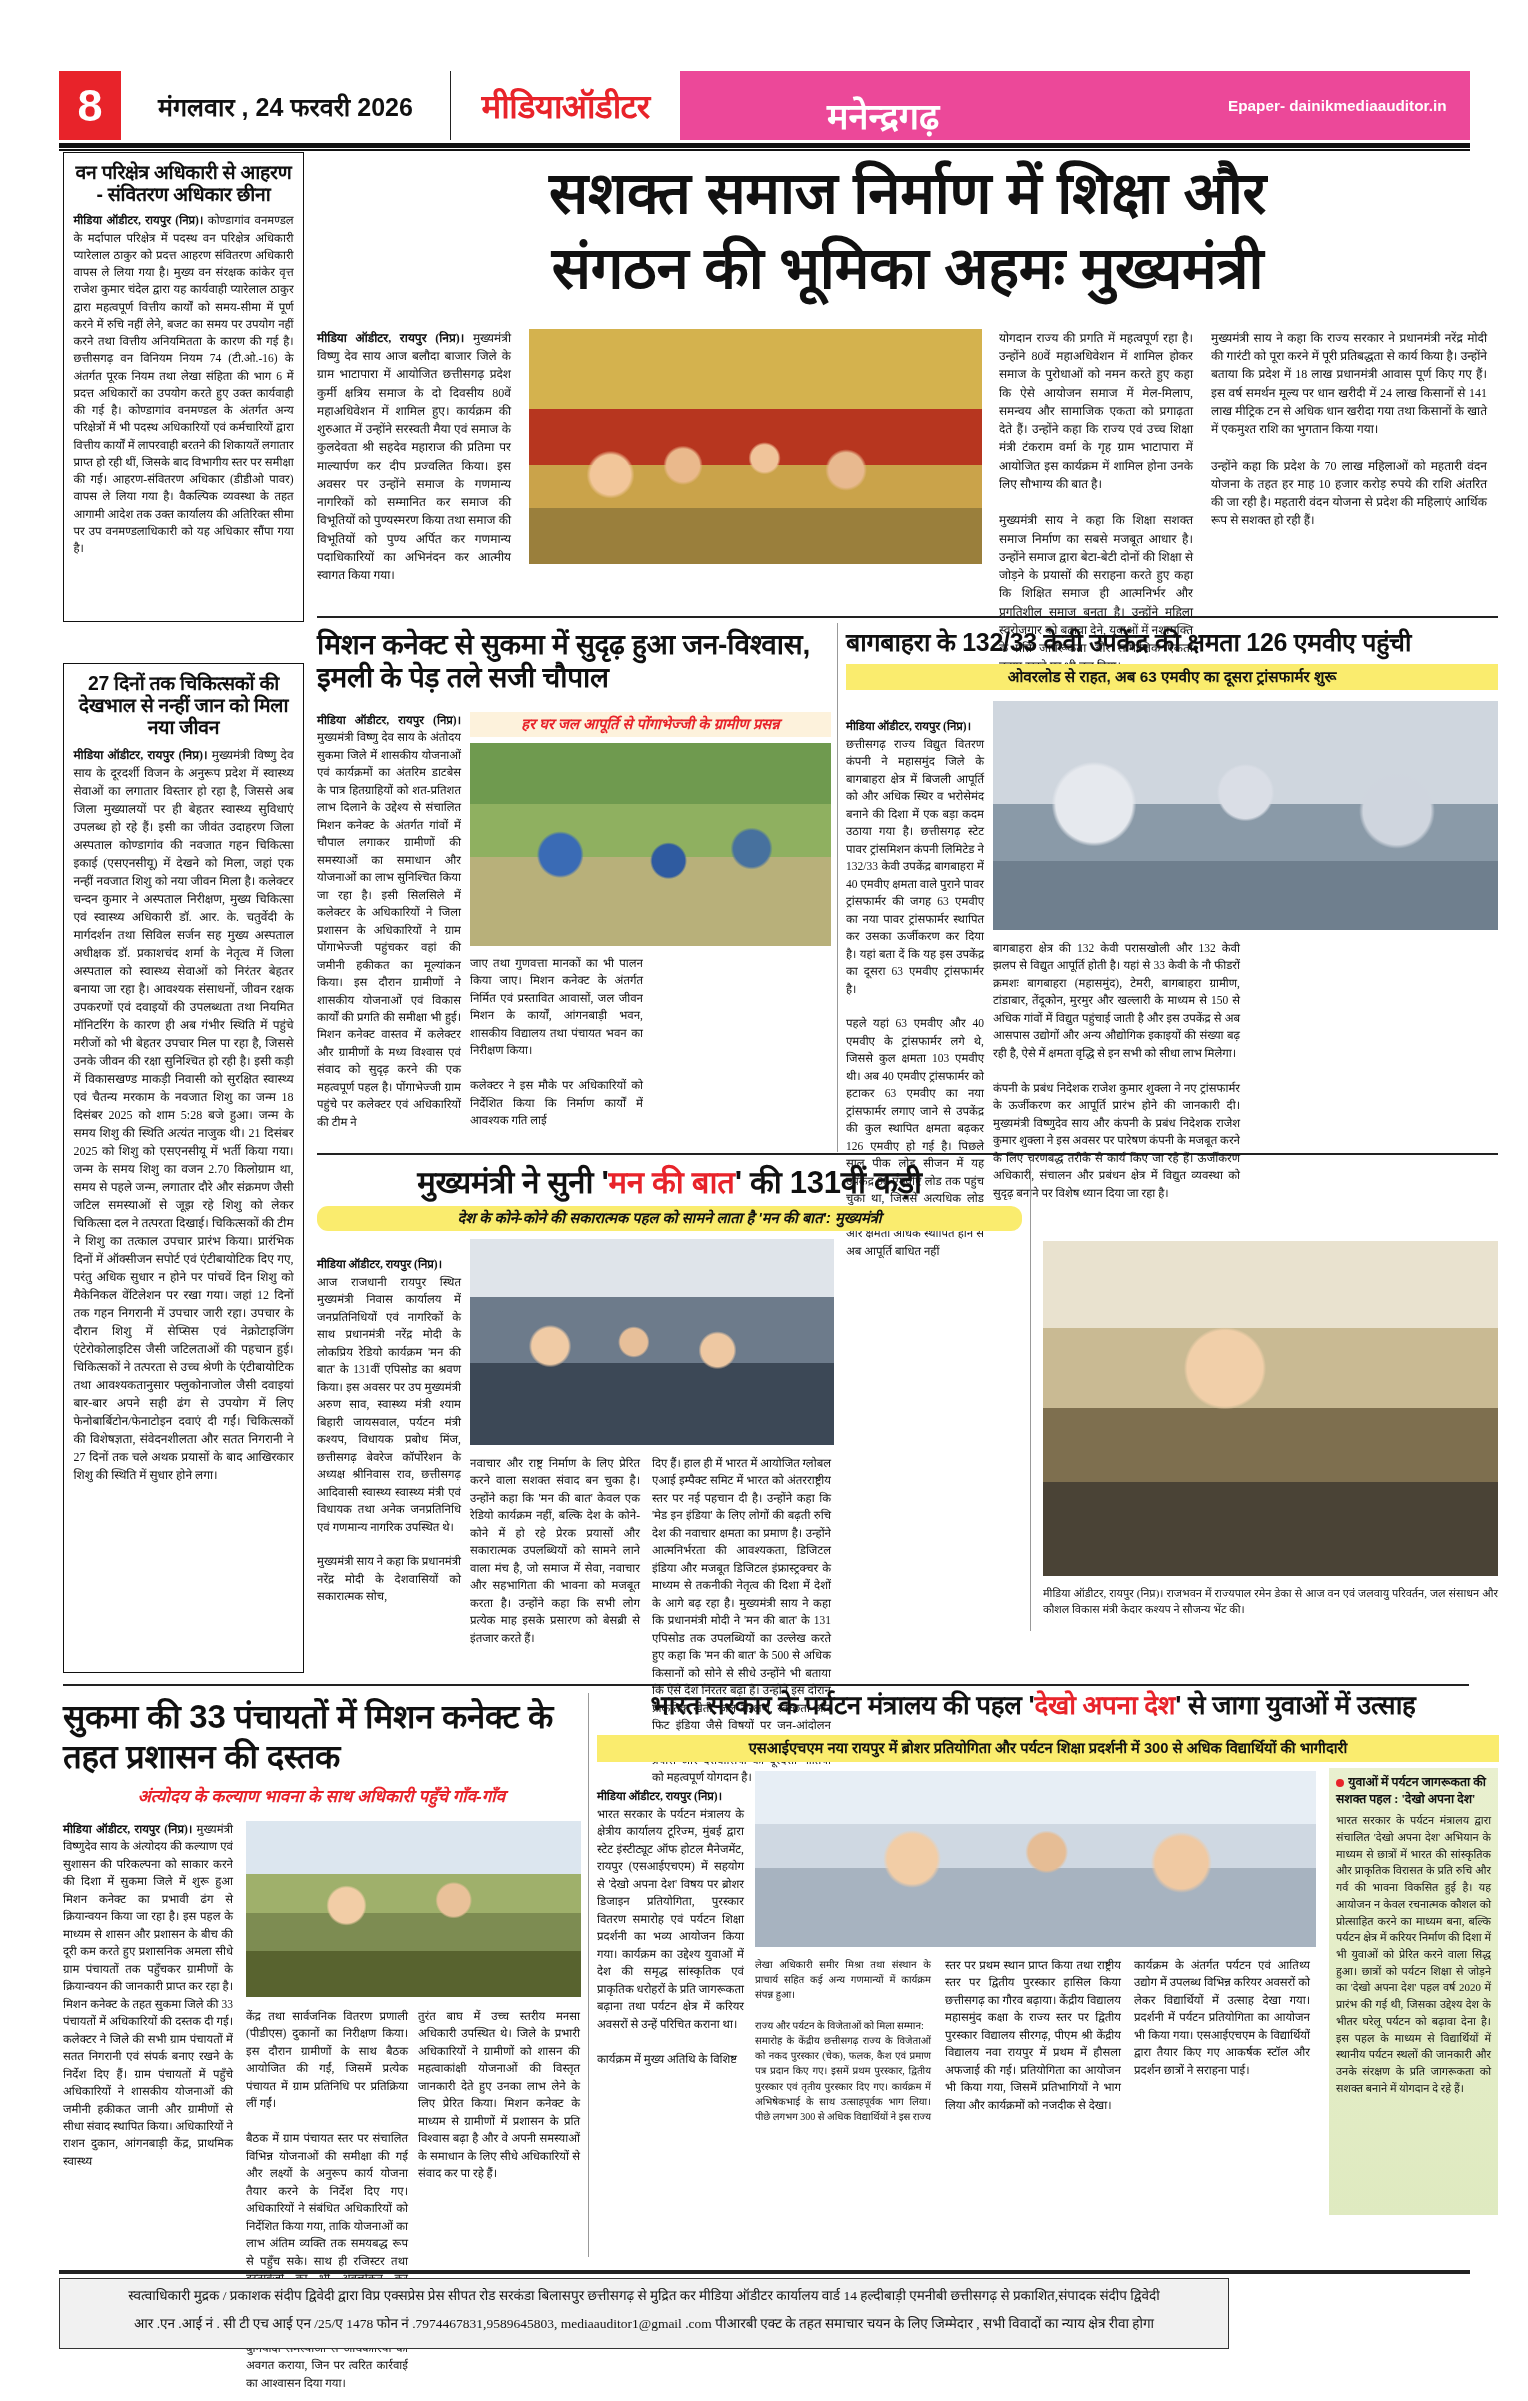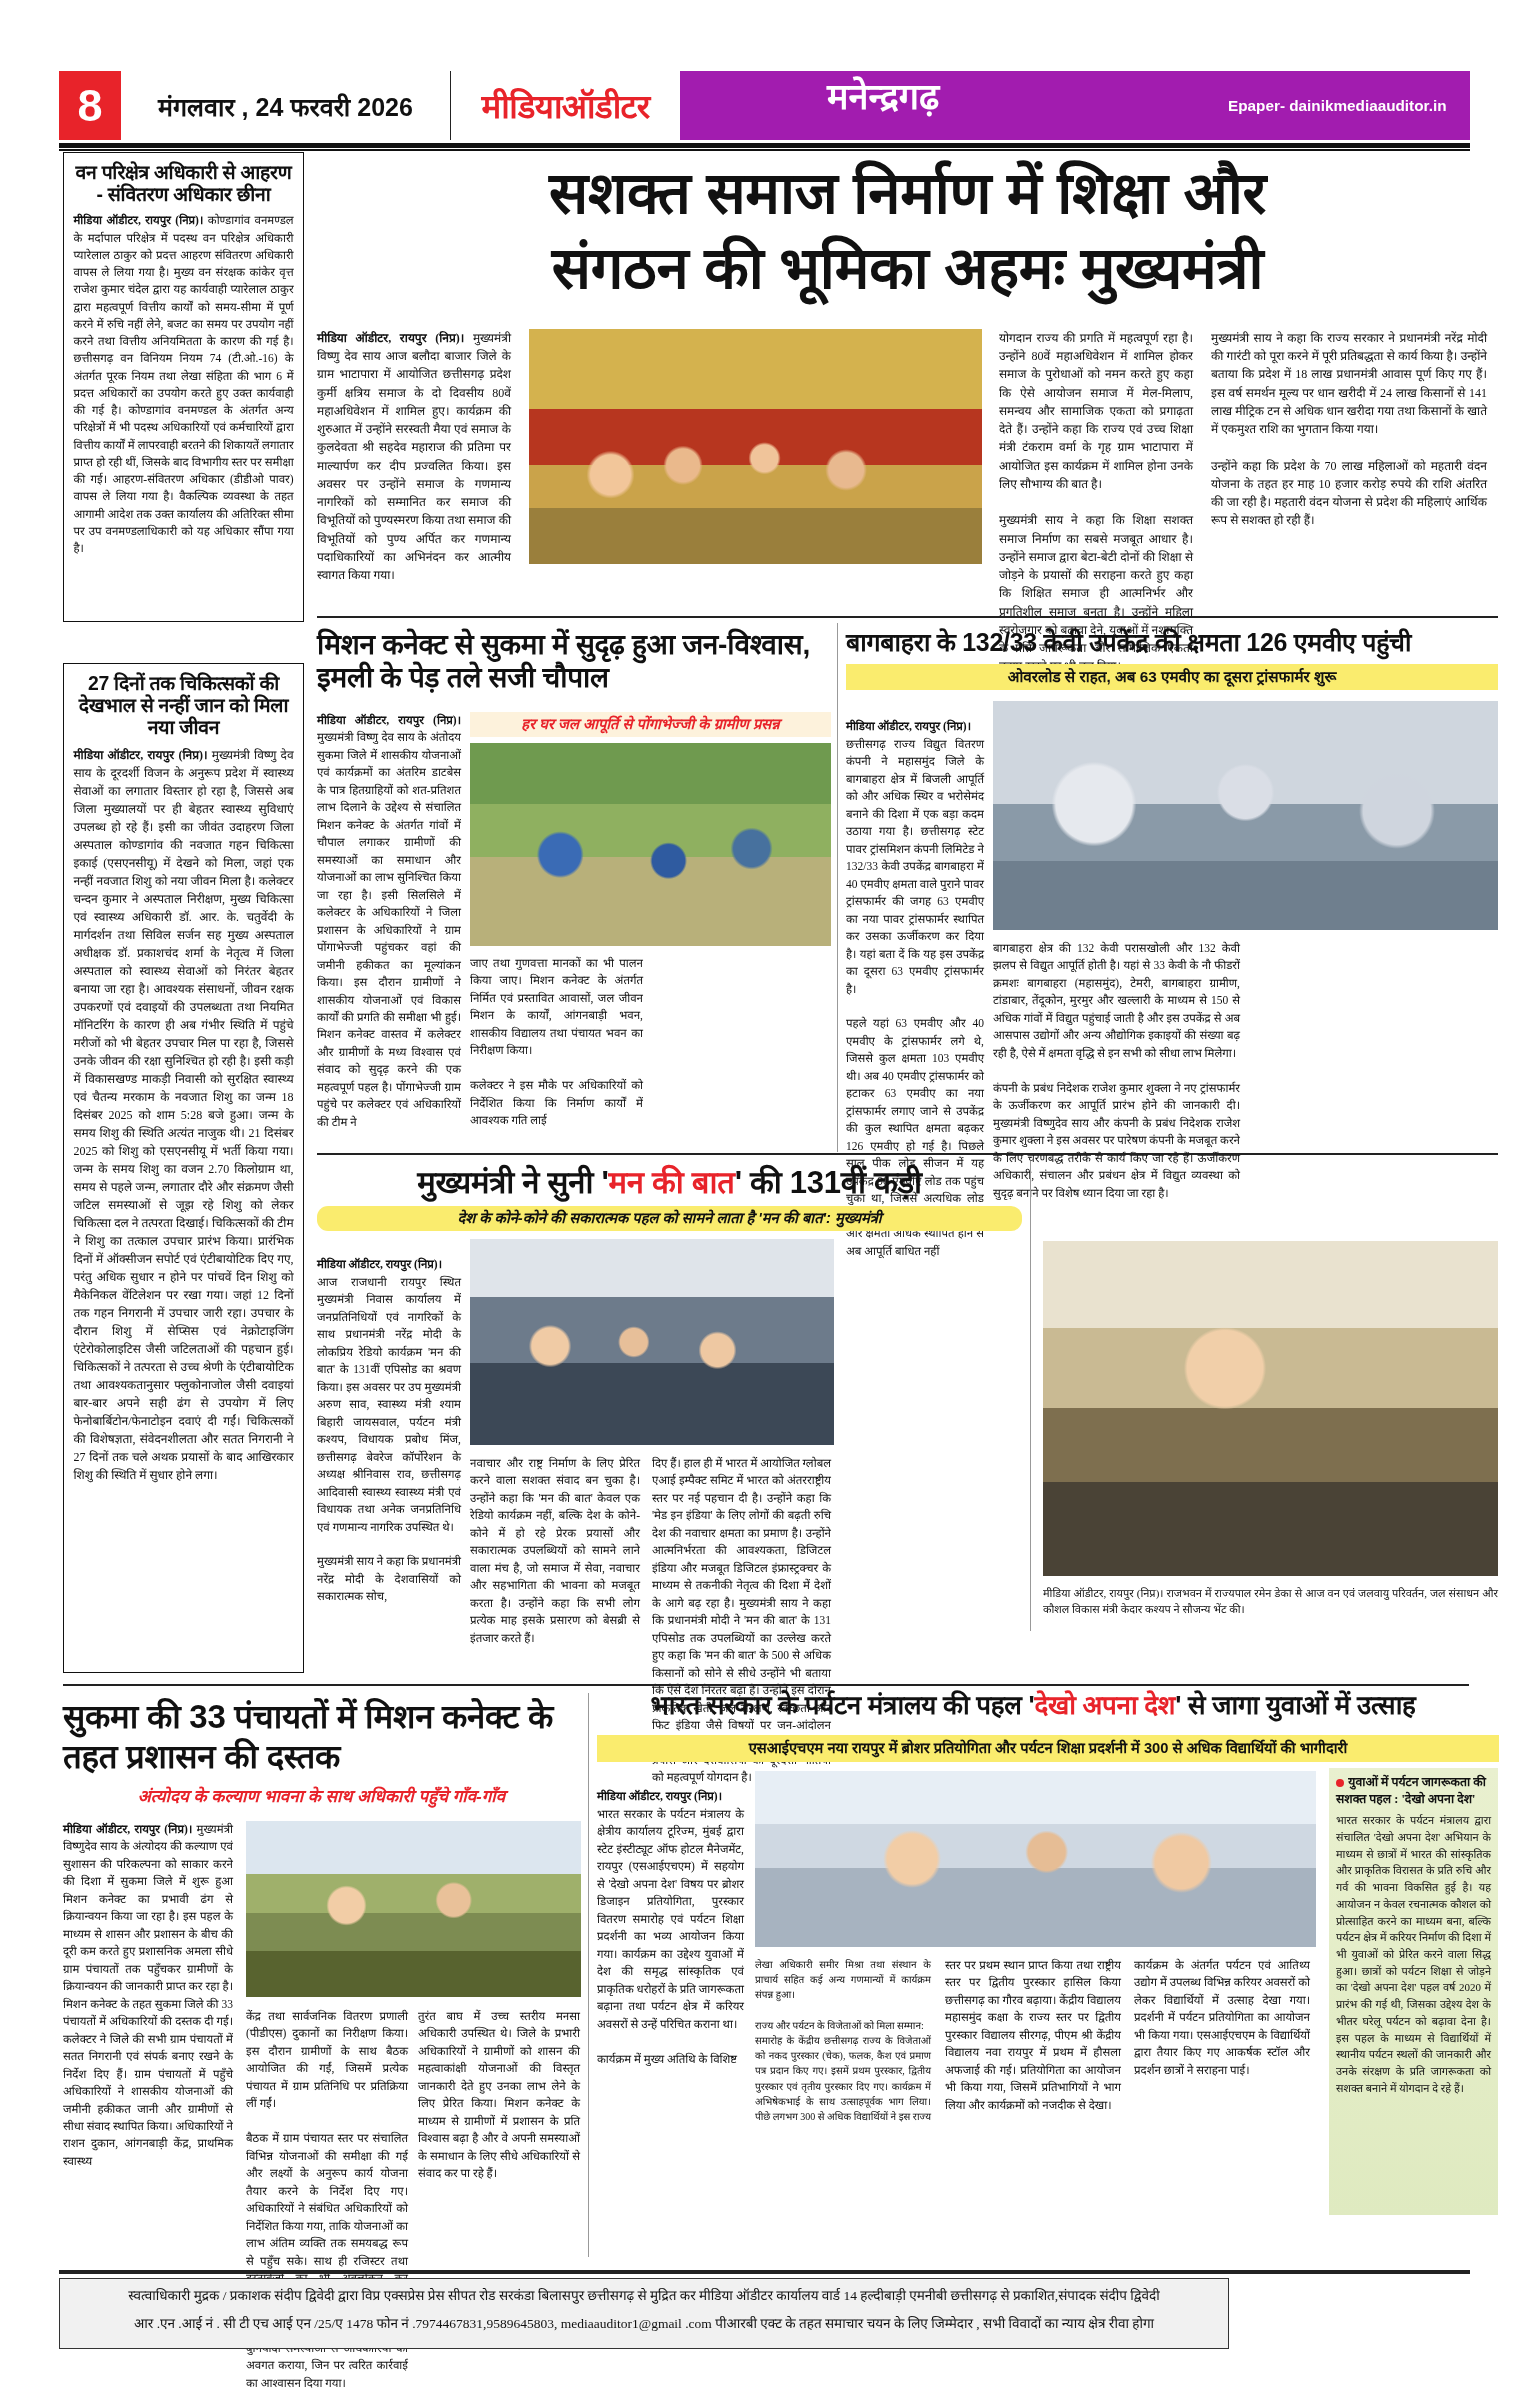--- a/index.html
+++ b/index.html
@@ -4,21 +4,21 @@
 <style>
   html,body{margin:0;padding:0;background:#fff;}
   body{width:1528px;height:2401px;font-family:"Liberation Serif",serif;color:#111;}
   .page{position:relative;width:1528px;height:2401px;background:#fff;box-sizing:border-box;padding:0;}
 
   
   .masthead{position:absolute;left:59px;top:71px;width:1411px;height:69px;display:flex;align-items:stretch;}
   .page-num{width:62px;background:#e8232a;color:#fff;font-weight:bold;font-size:45px;display:flex;align-items:center;justify-content:center;font-family:"Liberation Sans",sans-serif;}
   .date-box{width:329px;background:#fff;display:flex;align-items:center;justify-content:center;font-size:25px;font-weight:bold;color:#111;border-right:1.8px solid #222;font-family:"Liberation Sans",sans-serif;}
   .brand{width:229px;background:#fff;display:flex;align-items:center;justify-content:center;color:#e8232a;font-size:33px;font-weight:bold;font-family:"Liberation Sans",sans-serif;letter-spacing:-0.6px;}
-  .cityband{flex:1;background:#a21caf;display:flex;align-items:flex-start;position:relative;}
+  .cityband{flex:1;background:#ec4899;display:flex;align-items:flex-end;position:relative;}
   .cityname{color:#fff;font-size:36px;font-weight:bold;margin-left:147px;font-family:"Liberation Sans",sans-serif;}
   .epaper{position:absolute;right:23.5px;top:50%;transform:translateY(-50%);color:#fff;font-size:15.3px;font-weight:bold;font-family:"Liberation Sans",sans-serif;}
   .mast-rule{position:absolute;left:59px;top:143px;width:1411px;height:5.3px;background:#111;}
   .mast-rule2{position:absolute;left:59px;top:149px;width:1411px;height:1.8px;background:#111;}
 
   
   .col-rule{position:absolute;background:#999;width:1.2px;}
   .hrule{position:absolute;background:#222;height:1.8px;}
 
   .hl{font-family:"Liberation Sans",sans-serif;font-weight:bold;color:#111;line-height:1.14;letter-spacing:-0.3px;}

